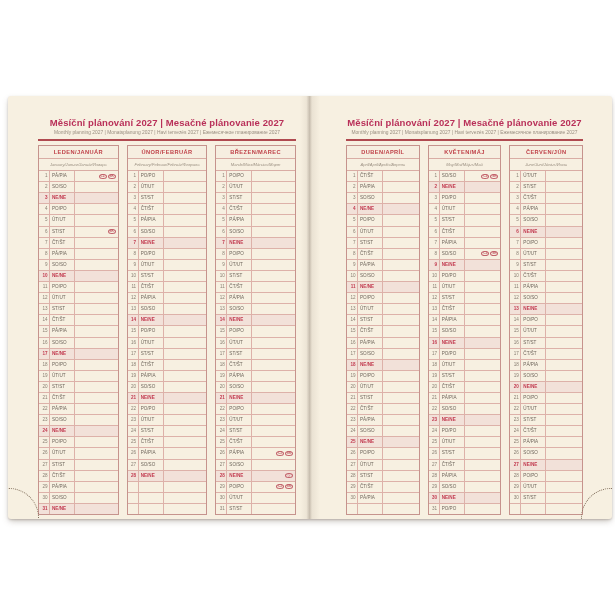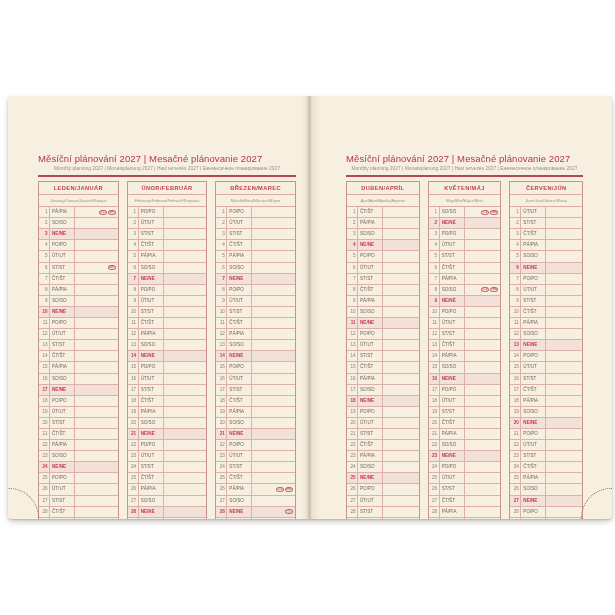--- a/index.html
+++ b/index.html
@@ -24,22 +24,22 @@
   .corner-arc{
     position:absolute;width:58px;height:58px;border-radius:50%;
     border:1.4px dotted #7f6c59;z-index:2;pointer-events:none;background:transparent;
   }
   .corner-arc.bl{left:-29px;bottom:-29px;}
   .corner-arc.br{right:-29px;bottom:-29px;}
   .page{width:302px;height:100%;box-sizing:border-box;position:relative;z-index:1;}
   .page.left{padding:21px 14px 0 30px;}
   .page.right{padding:21px 29px 0 36px;}
   .hdr-title{
-    font-size:9.5px;line-height:11px;font-weight:normal;
-    color:#b93059;letter-spacing:0.1px;white-space:nowrap;margin-top:36px;
+    text-align:center;font-size:9.5px;line-height:11px;font-weight:bold;
+    color:#b93059;letter-spacing:0.1px;white-space:nowrap;
   }
   .hdr-sub{
     text-align:center;font-size:4.9px;line-height:7px;color:#998e80;
     margin-top:1px;white-space:nowrap;
   }
   .hdr-rule{height:1.6px;background:#b04a50;margin-top:3px;}
   .months{display:flex;gap:8px;margin-top:4.5px;}
   .month{
     flex:1 1 0;border:1px solid #c6938d;background:#f7f0e1;
     display:flex;flex-direction:column;min-width:0;

